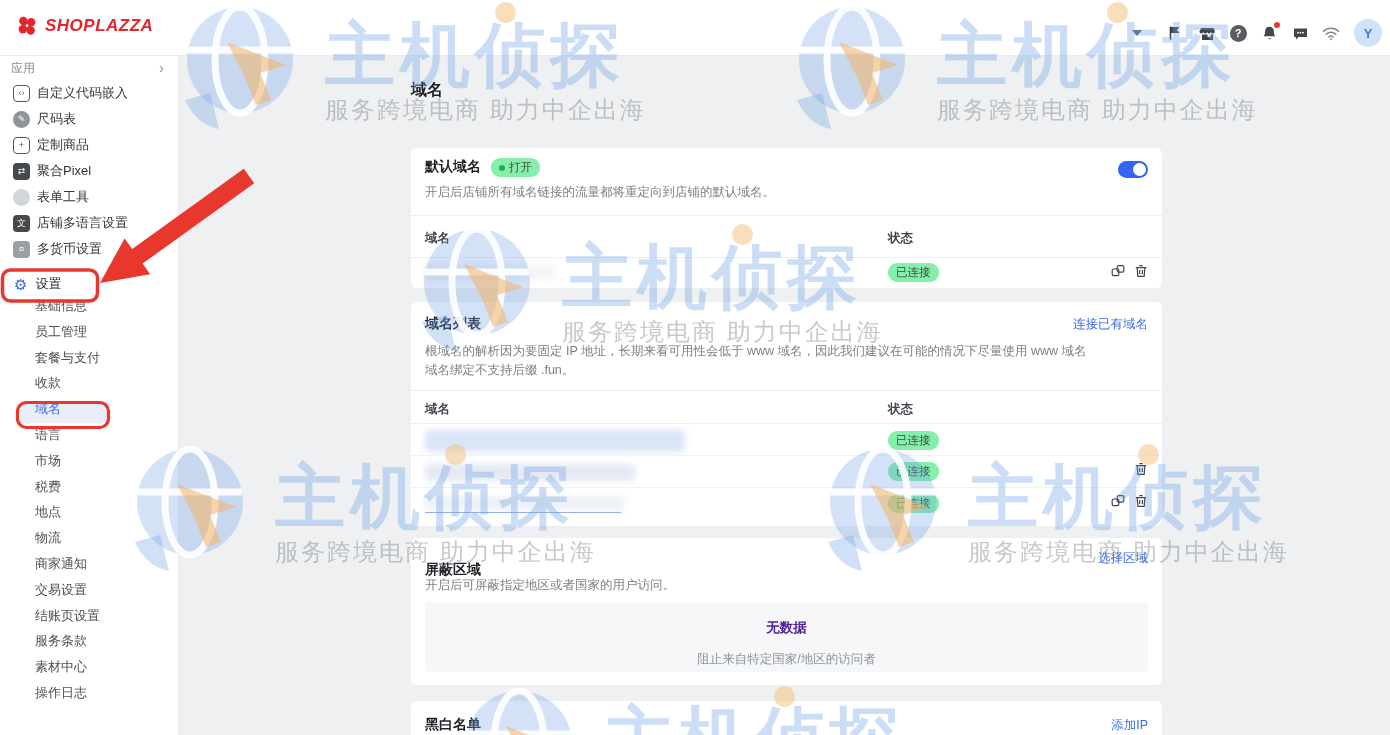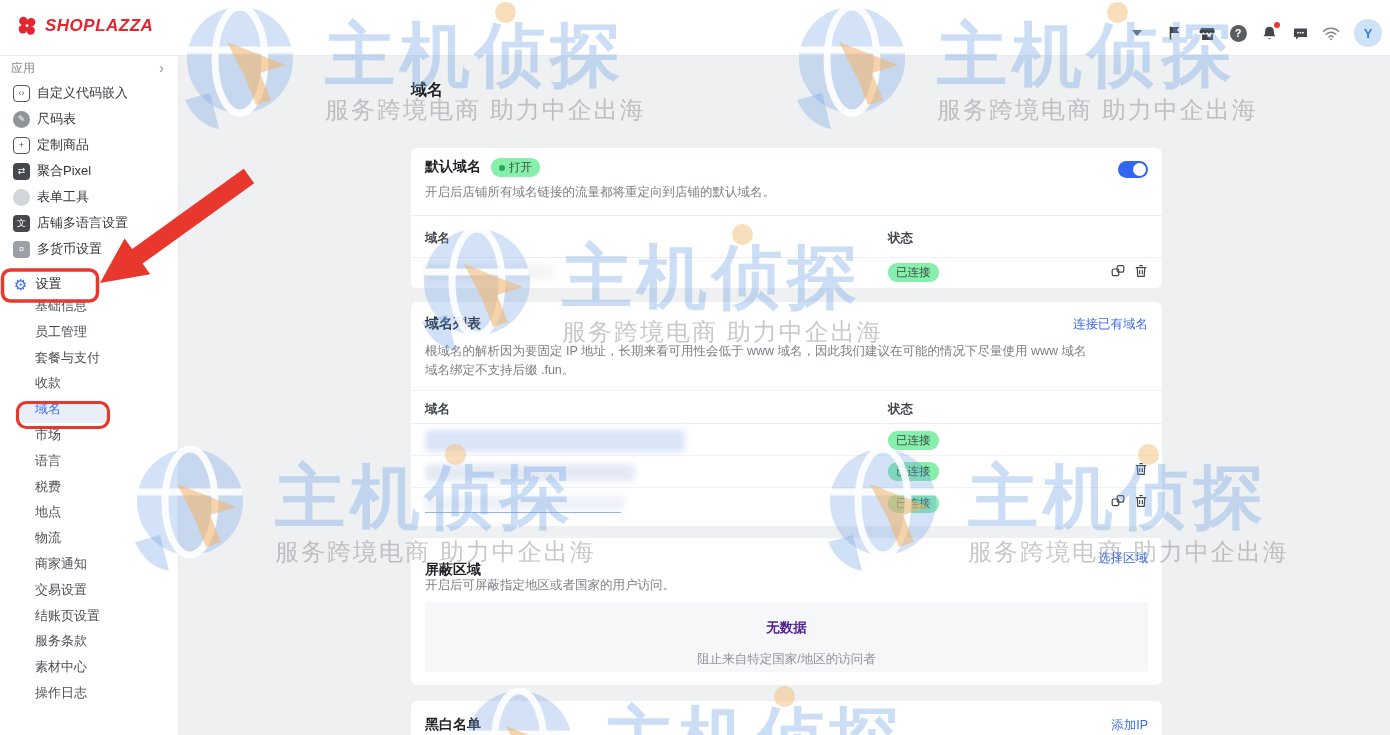--- a/index.html
+++ b/index.html
@@ -183,24 +183,24 @@
         <span class="lbl">套餐与支付</span>
       </div>
     <div class="sub-item">
         <span class="lbl">收款</span>
       </div>
     <div class="sub-item sel">
         <span class="pill"></span>
         <span class="lbl">域名</span>
       </div>
     <div class="sub-item">
+        <span class="lbl">语言</span>
+      </div>
+    <div class="sub-item">
         <span class="lbl">市场</span>
-      </div>
-    <div class="sub-item">
-        <span class="lbl">语言</span>
       </div>
     <div class="sub-item">
         <span class="lbl">税费</span>
       </div>
     <div class="sub-item">
         <span class="lbl">地点</span>
       </div>
     <div class="sub-item">
         <span class="lbl">物流</span>
       </div>

